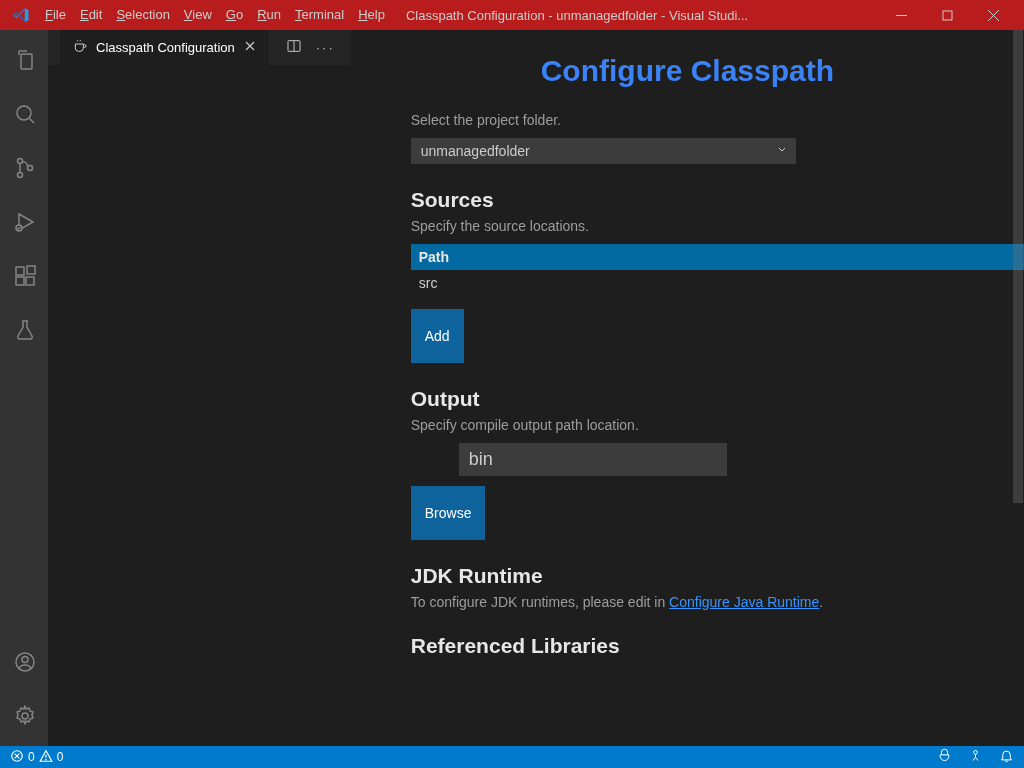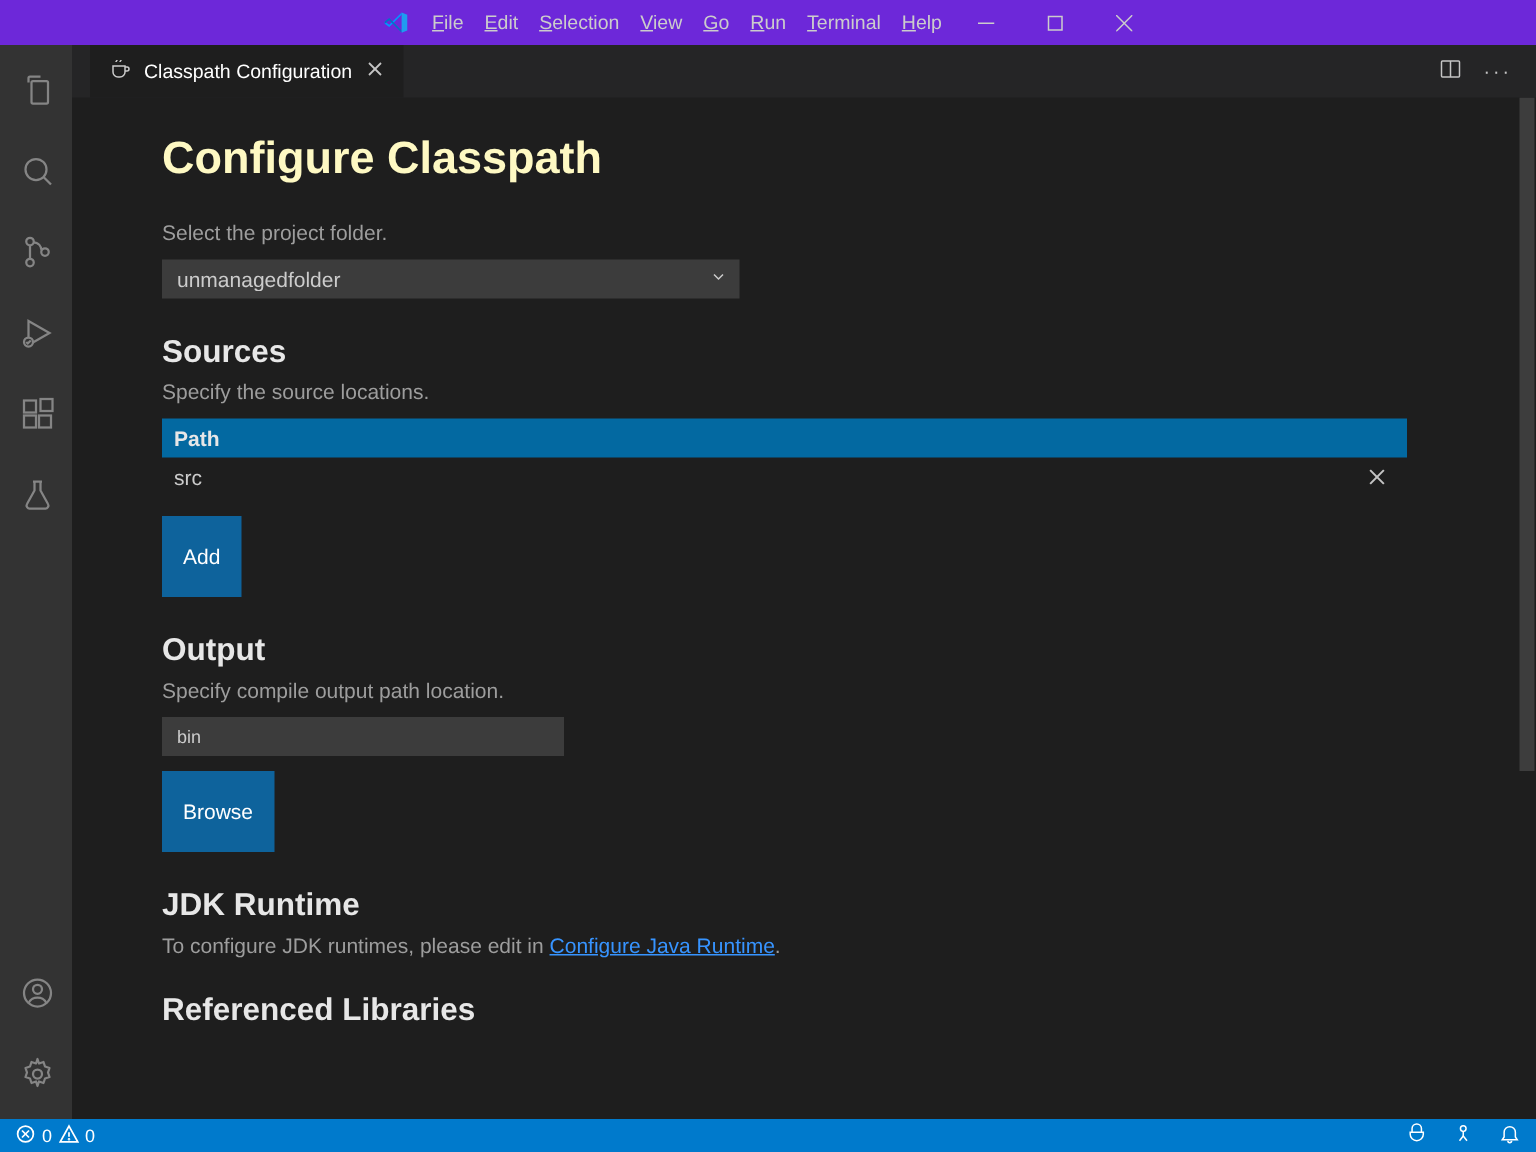--- a/index.html
+++ b/index.html
@@ -4,22 +4,22 @@
 <style>
   * { box-sizing: border-box; margin: 0; padding: 0; }
   body {
     width: 1024px; height: 768px; overflow: hidden;
     font-family: "Segoe UI", -apple-system, sans-serif;
     font-size: 13px; color: #cccccc; background: #1e1e1e;
     display: flex; flex-direction: column;
   }
   
   .titlebar {
-    height: 30px; background: #6d28d9; color: #cccccc;
-    display: flex; align-items: center; padding: 14px 8px; justify-content: center;
+    height: 30px; background: #b91c1c; color: #cccccc;
+    display: flex; align-items: center; padding: 14px 8px;
   }
   .titlebar .logo { width: 18px; height: 18px; margin: 0 8px 0 4px; }
   .titlebar .menu { display: flex; }
   .titlebar .menu-item { padding: 0 7px; line-height: 30px; cursor: default; }
   .titlebar .menu-item .mn { text-decoration: underline; }
   .titlebar .title-text {
     flex: 1; text-align: left; padding-left: 14px; white-space: nowrap;
     overflow: hidden; text-overflow: ellipsis; color: #cccccc;
   }
   .win-controls { display: flex; }
@@ -32,40 +32,40 @@
     width: 48px; background: #333333; display: flex; flex-direction: column;
     align-items: center; justify-content: space-between; padding: 6px 0;
   }
   .ab-group { display: flex; flex-direction: column; align-items: center; gap: 6px; }
   .ab-item {
     width: 48px; height: 48px; display:flex; align-items:center; justify-content:center;
     border-left: 2px solid transparent; color: #858585;
   }
   .ab-item svg { stroke: currentColor; }
 
-  .editor-area { flex: 1; display: flex; flex-direction: column; background: #1e1e1e; min-width:0; }
+  .editor-area { flex: 1; display: flex; flex-direction: row; background: #1e1e1e; min-width:0; }
 
   .tabbar {
     height: 35px; background: #252526; display: flex; align-items: stretch;
     padding-left: 12px;
   }
   .tab {
     display: flex; align-items: center; gap: 8px; padding: 0 12px;
     background: #1e1e1e; color: #ffffff; border-right: 1px solid #252526;
     height: 35px; font-size: 13px;
   }
   .tab .tab-icon svg { stroke: #cccccc; }
   .tab .close { color: #c5c5c5; }
   .tabbar-spacer { flex: 1; }
   .tabbar-actions { display:flex; align-items:center; gap: 14px; padding: 0 16px; color:#c5c5c5; }
 
   .editor-content {
     flex: 1; overflow: auto; padding: 24px 60px 40px 60px; position: relative;
   }
-  .editor-content h1 { font-size: 30px; font-weight: 600; color: #fef9c3; margin-bottom: 24px; }
+  .editor-content h1 { font-size: 30px; font-weight: 600; color: #3b82f6; margin-bottom: 24px; text-align: center; }
   .editor-content h2 { font-size: 21px; font-weight: 600; color: #e7e7e7; margin-top: 24px; margin-bottom: 6px; }
   .editor-content .sub { color: #9d9d9d; font-size: 14px; }
 
   .select-wrap {
     margin-top: 10px; position: relative; width: 385px;
     background: #3c3c3c;
   }
   .select-wrap select {
     width: 100%; background: #3c3c3c; color: #cccccc; border: none;
     padding: 5px 10px; font-size: 14px; appearance: none; outline: none;
@@ -78,21 +78,21 @@
   .src-row .path { flex: 1; }
   .src-row .rm { color:#c5c5c5; padding: 0 4px; }
 
   .btn {
     display:inline-block; background: #0e639c; color:#ffffff; border:none;
     padding: 19px 14px; font-size: 14px; margin-top: 10px; cursor: default;
   }
 
   .out-input {
     margin-top: 10px; width: 268px; background:#3c3c3c; border:none;
-    color:#cccccc; padding: 6px 10px; font-size: 12px; outline:none;
+    color:#cccccc; padding: 6px 10px; font-size: 18px; outline:none;margin-left:48px;
   }
 
   .link { color: #3794ff; }
 
   
   .scroll-indicator {
     position: absolute; right: 0; top: 0; width: 14px; height: 100%;
     background: transparent;
   }
   .scroll-thumb {
@@ -124,20 +124,21 @@
   <div class="menu">
     <div class="menu-item"><span class="mn">F</span>ile</div>
     <div class="menu-item"><span class="mn">E</span>dit</div>
     <div class="menu-item"><span class="mn">S</span>election</div>
     <div class="menu-item"><span class="mn">V</span>iew</div>
     <div class="menu-item"><span class="mn">G</span>o</div>
     <div class="menu-item"><span class="mn">R</span>un</div>
     <div class="menu-item"><span class="mn">T</span>erminal</div>
     <div class="menu-item"><span class="mn">H</span>elp</div>
   </div>
+  <div class="title-text">Classpath Configuration - unmanagedfolder - Visual Studi...</div>
   <div class="win-controls">
     <div class="wc">
       <svg width="11" height="11">
           <line x1="0" y1="5.5" x2="11" y2="5.5" stroke-width="1"></line>
         </svg>
     </div>
     <div class="wc">
       <svg width="11" height="11">
           <rect x="1" y="1" width="9" height="9" fill="none" stroke-width="1"></rect>
         </svg>

